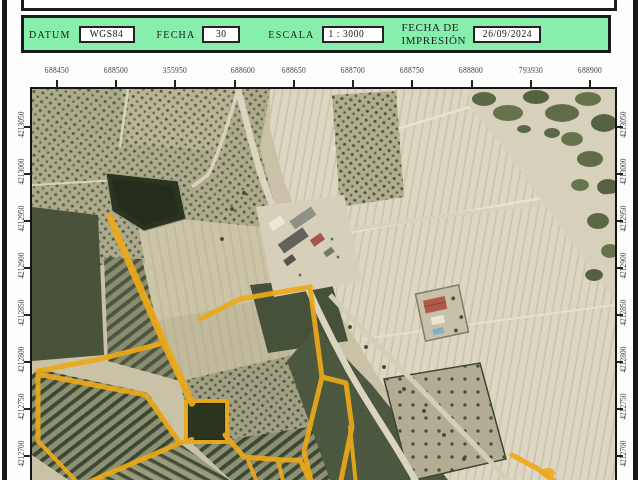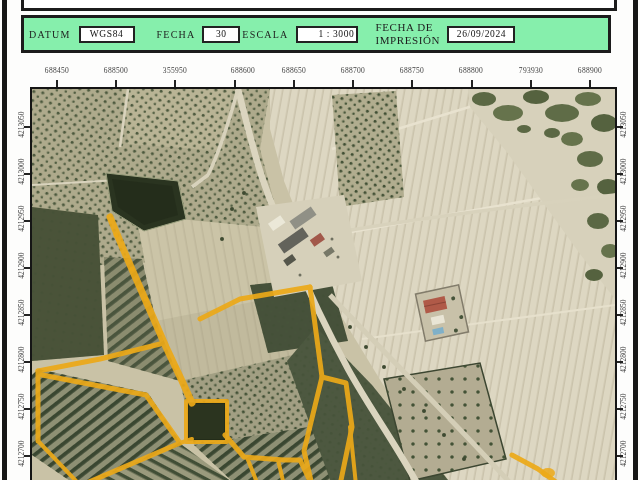--- a/index.html
+++ b/index.html
@@ -30,22 +30,22 @@
   <div class="edge edge-l"></div>
   <div class="edge edge-r"></div>
 
   <div class="topbox"></div>
 
   <div class="hdr">
     <span class="hl" style="margin-left:5px">DATUM</span>
     <span class="hv" style="margin-left:8px;width:56px">WGS84</span>
     <span class="hl" style="margin-left:22px">FECHA</span>
     <span class="hv" style="margin-left:7px;width:38px">30</span>
-    <span class="hl" style="margin-left:2px">ESCALA</span>
-    <span class="hv" style="margin-left:8px;width:62px;justify-content:flex-start;padding-left:20px">1 : 3000</span>
+    <span class="hl" style="margin-left:28px">ESCALA</span>
+    <span class="hv" style="margin-left:8px;width:62px;justify-content:flex-start;padding-left:4px">1 : 3000</span>
     <span class="hl2" style="margin-left:17px">FECHA DE IMPRESIÓN</span>
     <span class="hv" style="margin-left:8px;width:68px">26/09/2024</span>
   </div>
 
   <span class="xlab" style="left:32px">688450</span>
   <span class="xlab" style="left:91px">688500</span>
   <span class="xlab" style="left:150px">355950</span>
   <span class="xlab" style="left:218px">688600</span>
   <span class="xlab" style="left:269px">688650</span>
   <span class="xlab" style="left:328px">688700</span>

